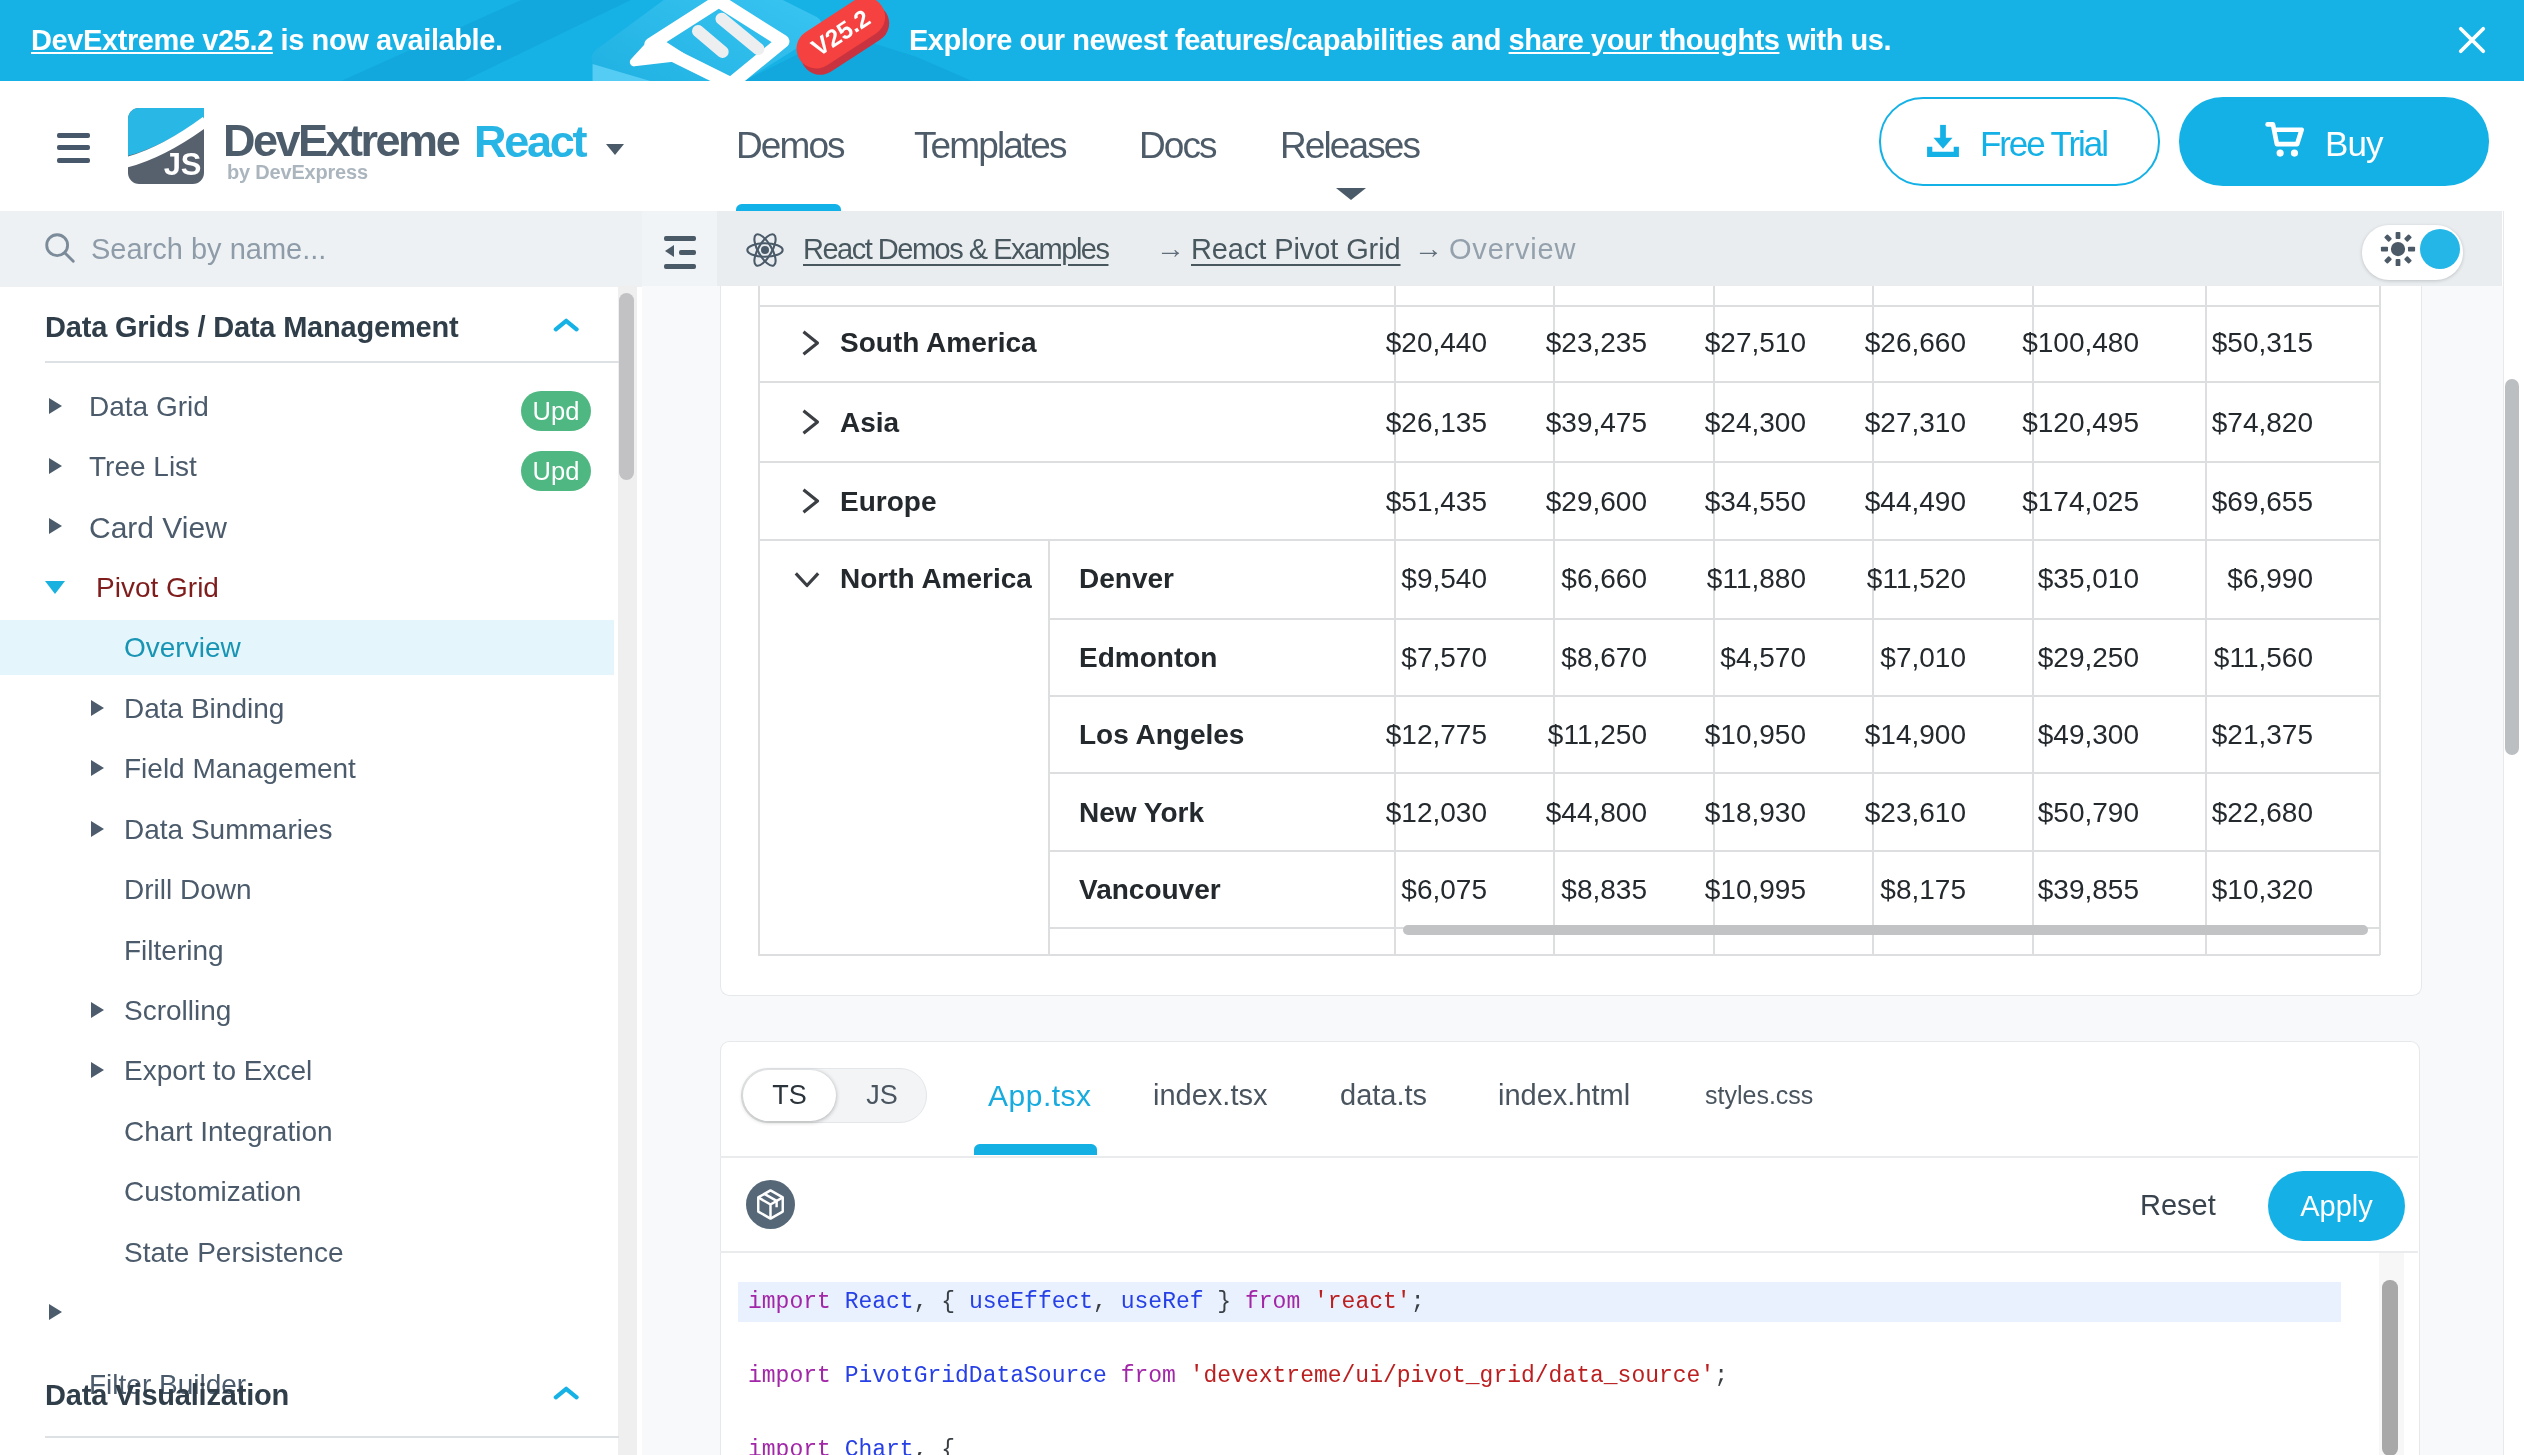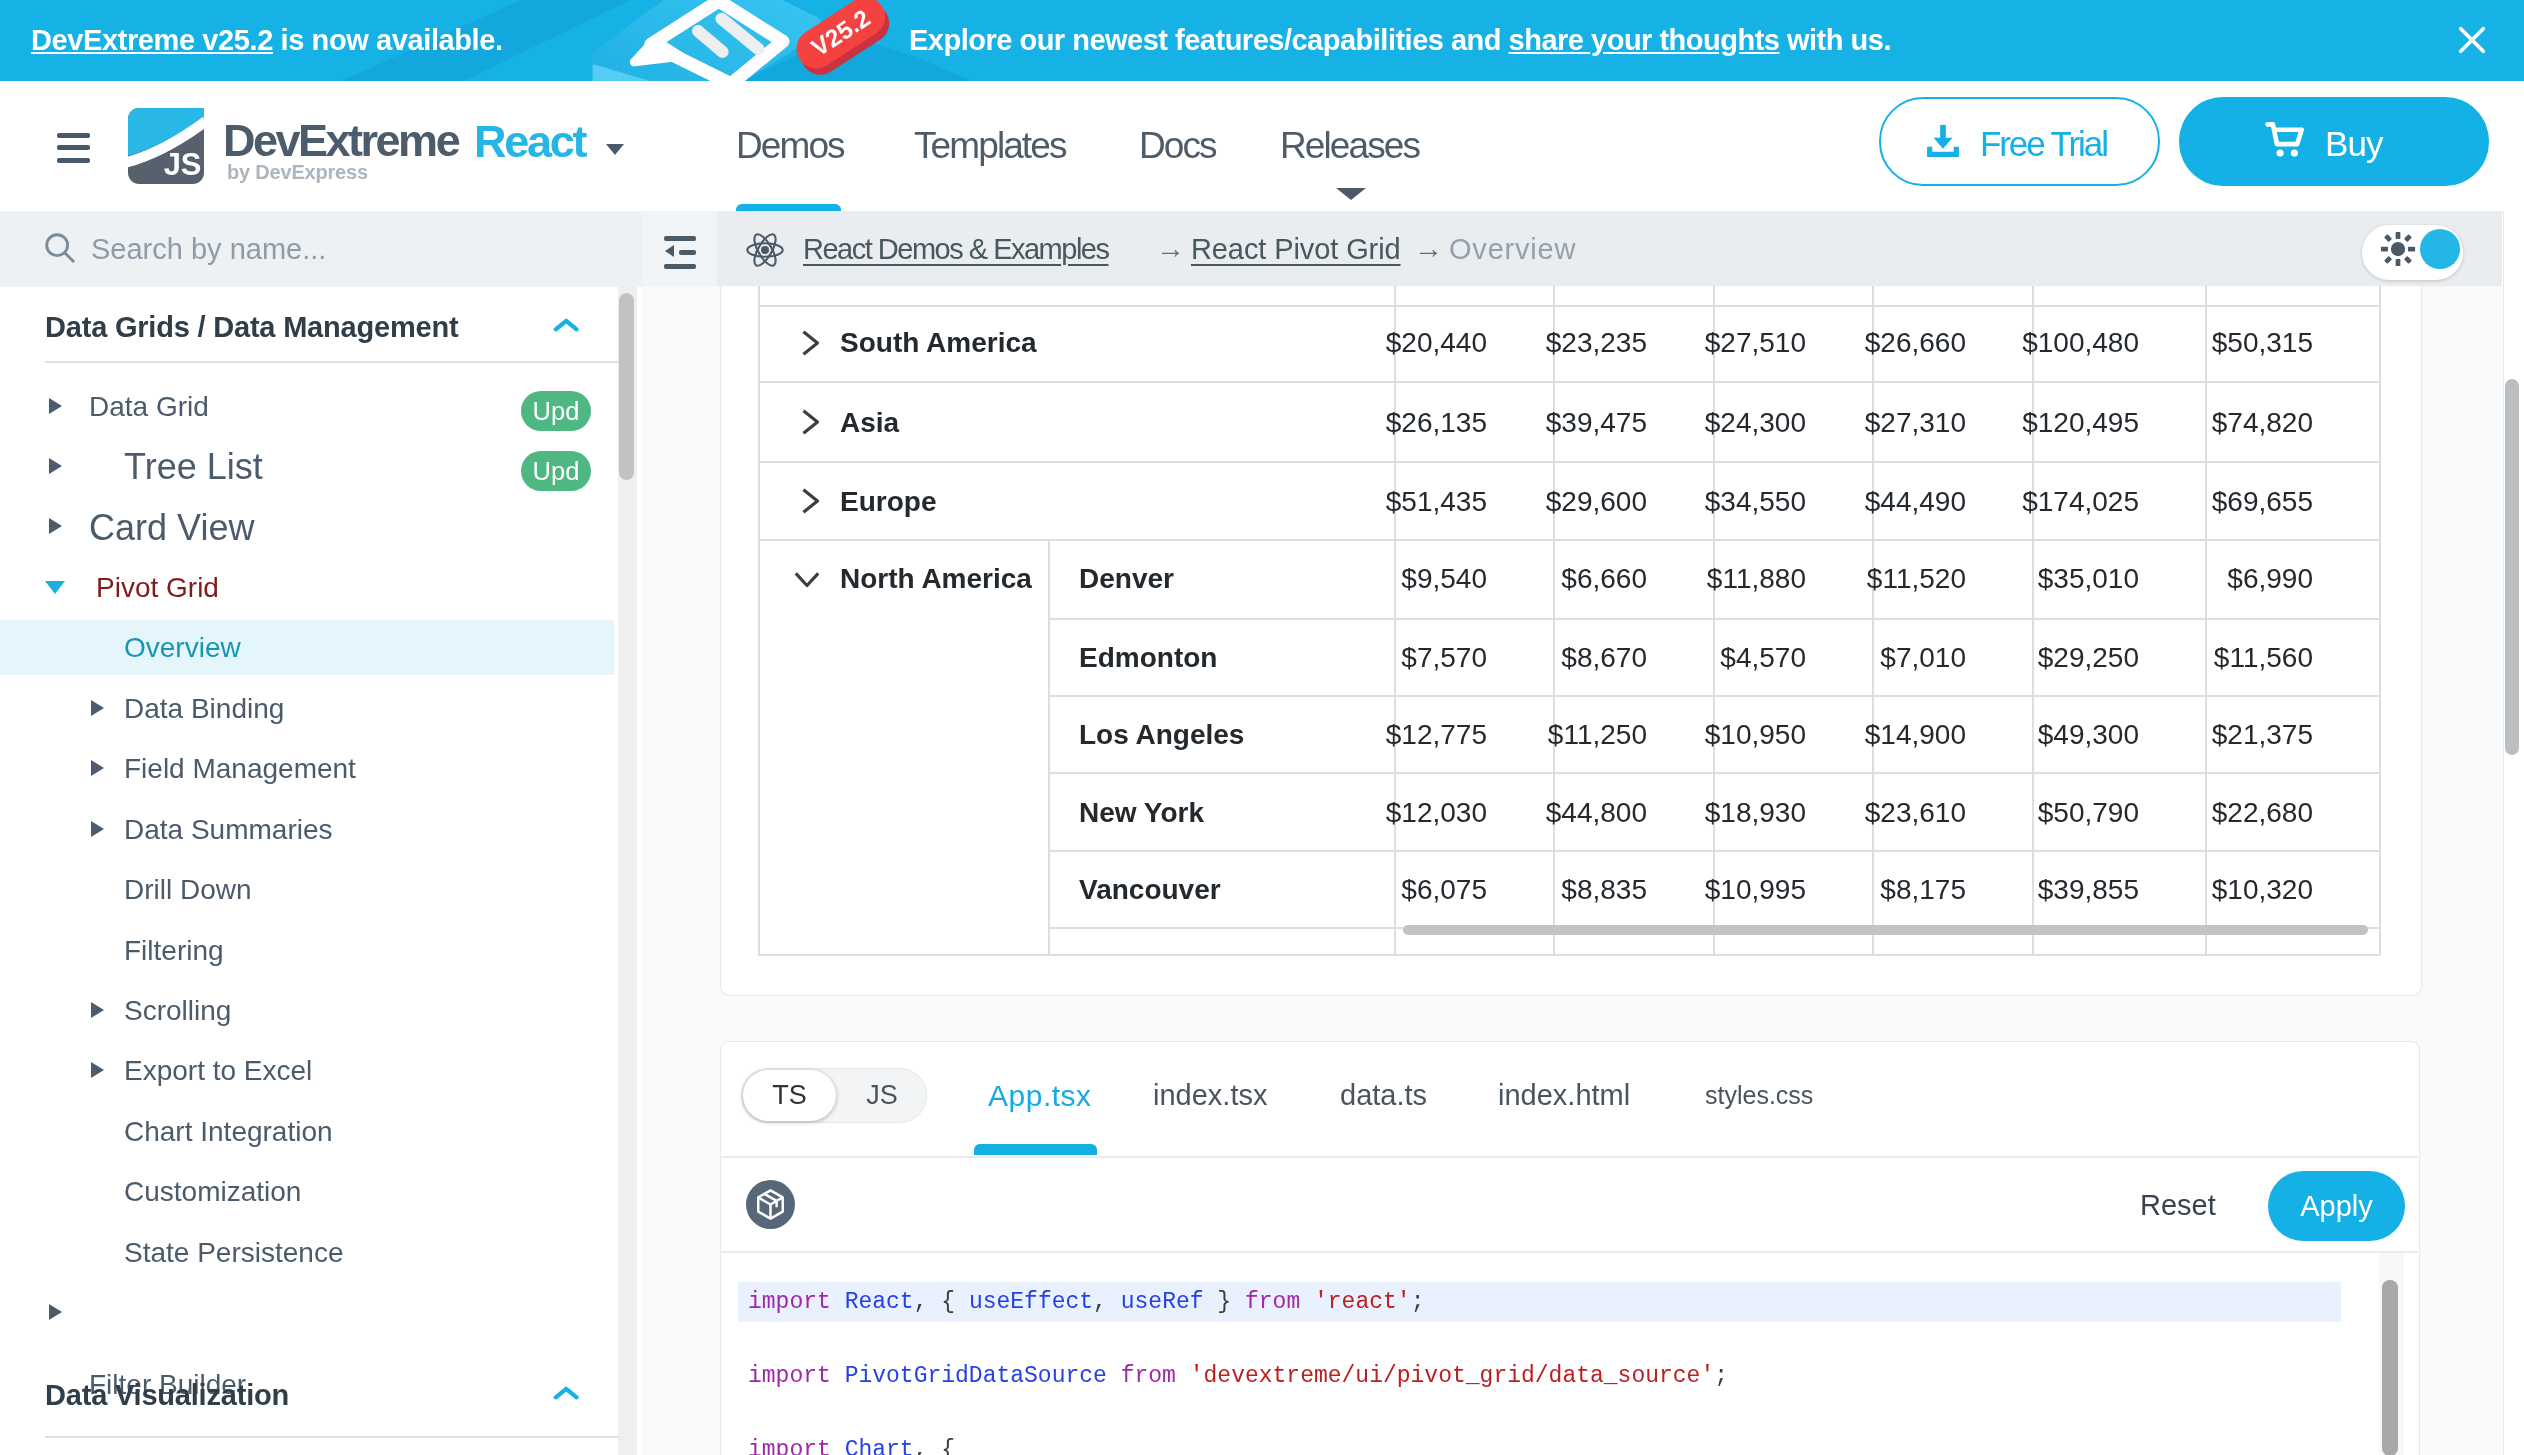--- a/index.html
+++ b/index.html
@@ -151,25 +151,25 @@
   <svg class="abs" style="left:553px;top:317px;" width="26.4" height="17" viewBox="0 0 28 18">
     <polyline points="3,13 14,4 25,13" fill="none" stroke="#16b2e5" stroke-width="4.5" stroke-linecap="round" stroke-linejoin="round"></polyline>
   </svg>
   <div class="abs" style="left:45px;top:361px;width:574px;height:1.9px;background:#dde1e4;"></div>
 
   <div class="abs" style="left:49px;top:398px;width:0;height:0;border-top:8.5px solid transparent;border-bottom:8.5px solid transparent;border-left:13.2px solid #4c5c6c;"></div>
   <div class="abs vc" style="left:89px;top:378px;height:57px;font-size:28px;color:#4b5b6b;">Data Grid</div>
   <div class="abs vc" style="left:521px;top:391px;width:70px;height:40px;background:#4fb882;border-radius:20px;color:#fff;font-size:25.5px;justify-content:center;">Upd</div>
 
   <div class="abs" style="left:49px;top:458px;width:0;height:0;border-top:8.5px solid transparent;border-bottom:8.5px solid transparent;border-left:13.2px solid #4c5c6c;"></div>
-  <div class="abs vc" style="left:89px;top:438px;height:57px;font-size:36px;color:#4b5b6b;margin-left:35px;">Tree List</div>
+  <div class="abs vc" style="left:89px;top:438px;height:57px;font-size:28px;color:#4b5b6b;">Tree List</div>
   <div class="abs vc" style="left:521px;top:451px;width:70px;height:40px;background:#4fb882;border-radius:20px;color:#fff;font-size:25.5px;justify-content:center;">Upd</div>
 
   <div class="abs" style="left:49px;top:518px;width:0;height:0;border-top:8.5px solid transparent;border-bottom:8.5px solid transparent;border-left:13.2px solid #4c5c6c;"></div>
-  <div class="abs vc" style="left:89px;top:499px;height:57px;font-size:36px;color:#4b5b6b;">Card View</div>
+  <div class="abs vc" style="left:89px;top:499px;height:57px;font-size:30px;color:#4b5b6b;">Card View</div>
 
   <div class="abs" style="left:45px;top:581px;width:0;height:0;border-left:10.4px solid transparent;border-right:10.4px solid transparent;border-top:13.2px solid #19b1e0;"></div>
   <div class="abs vc" style="left:96px;top:559px;height:57px;font-size:28px;color:#7f1d1d;">Pivot Grid</div>
 
   <div class="abs" style="left:0;top:620px;width:614px;height:55px;background:#e4f6fb;"></div>
   <div class="abs vc" style="left:124px;top:619px;height:57px;font-size:28px;color:#1894b4;">Overview</div>
 
   <div class="abs" style="left:91px;top:700px;width:0;height:0;border-top:8.5px solid transparent;border-bottom:8.5px solid transparent;border-left:13.2px solid #4c5c6c;"></div>
   <div class="abs vc" style="left:124px;top:680px;height:57px;font-size:28px;color:#4b5b6b;">Data Binding</div>
 

